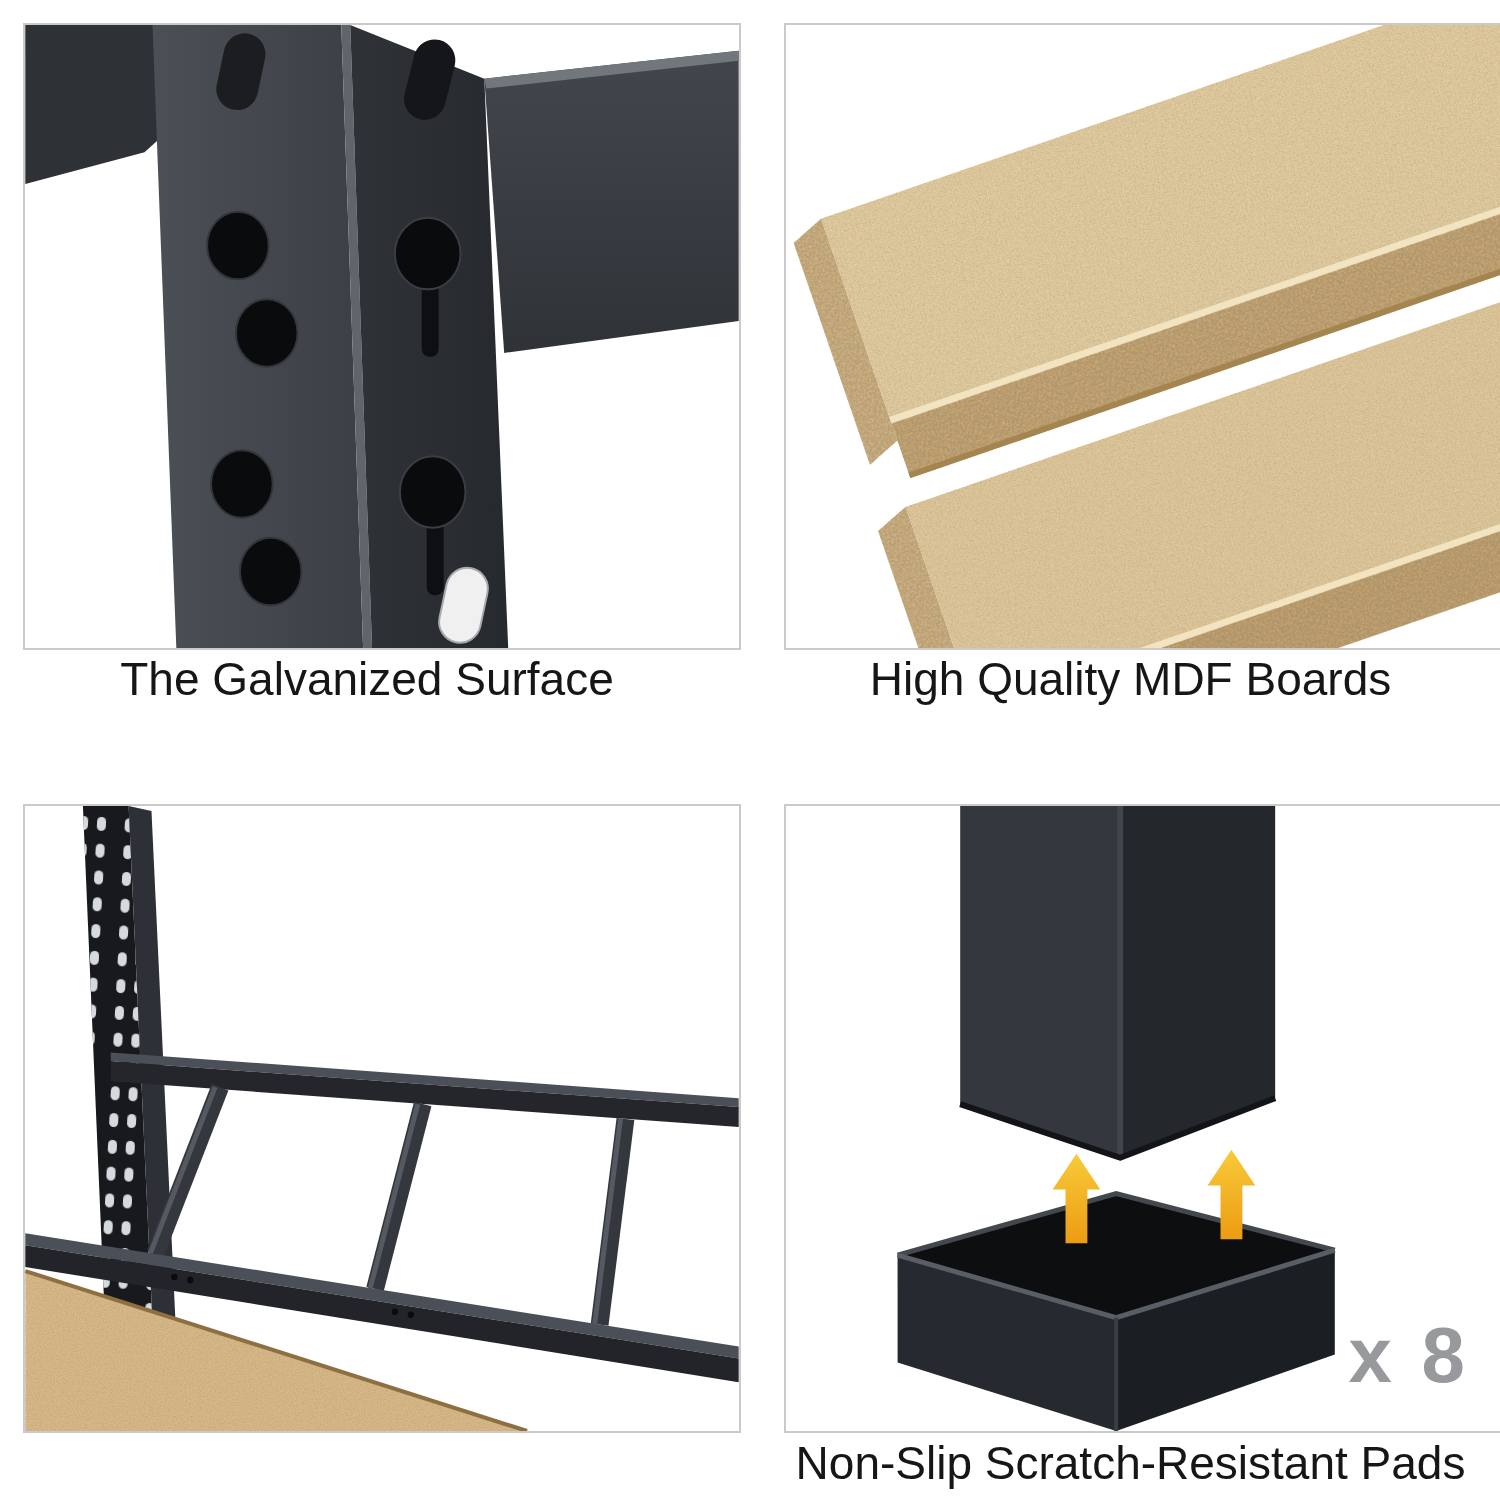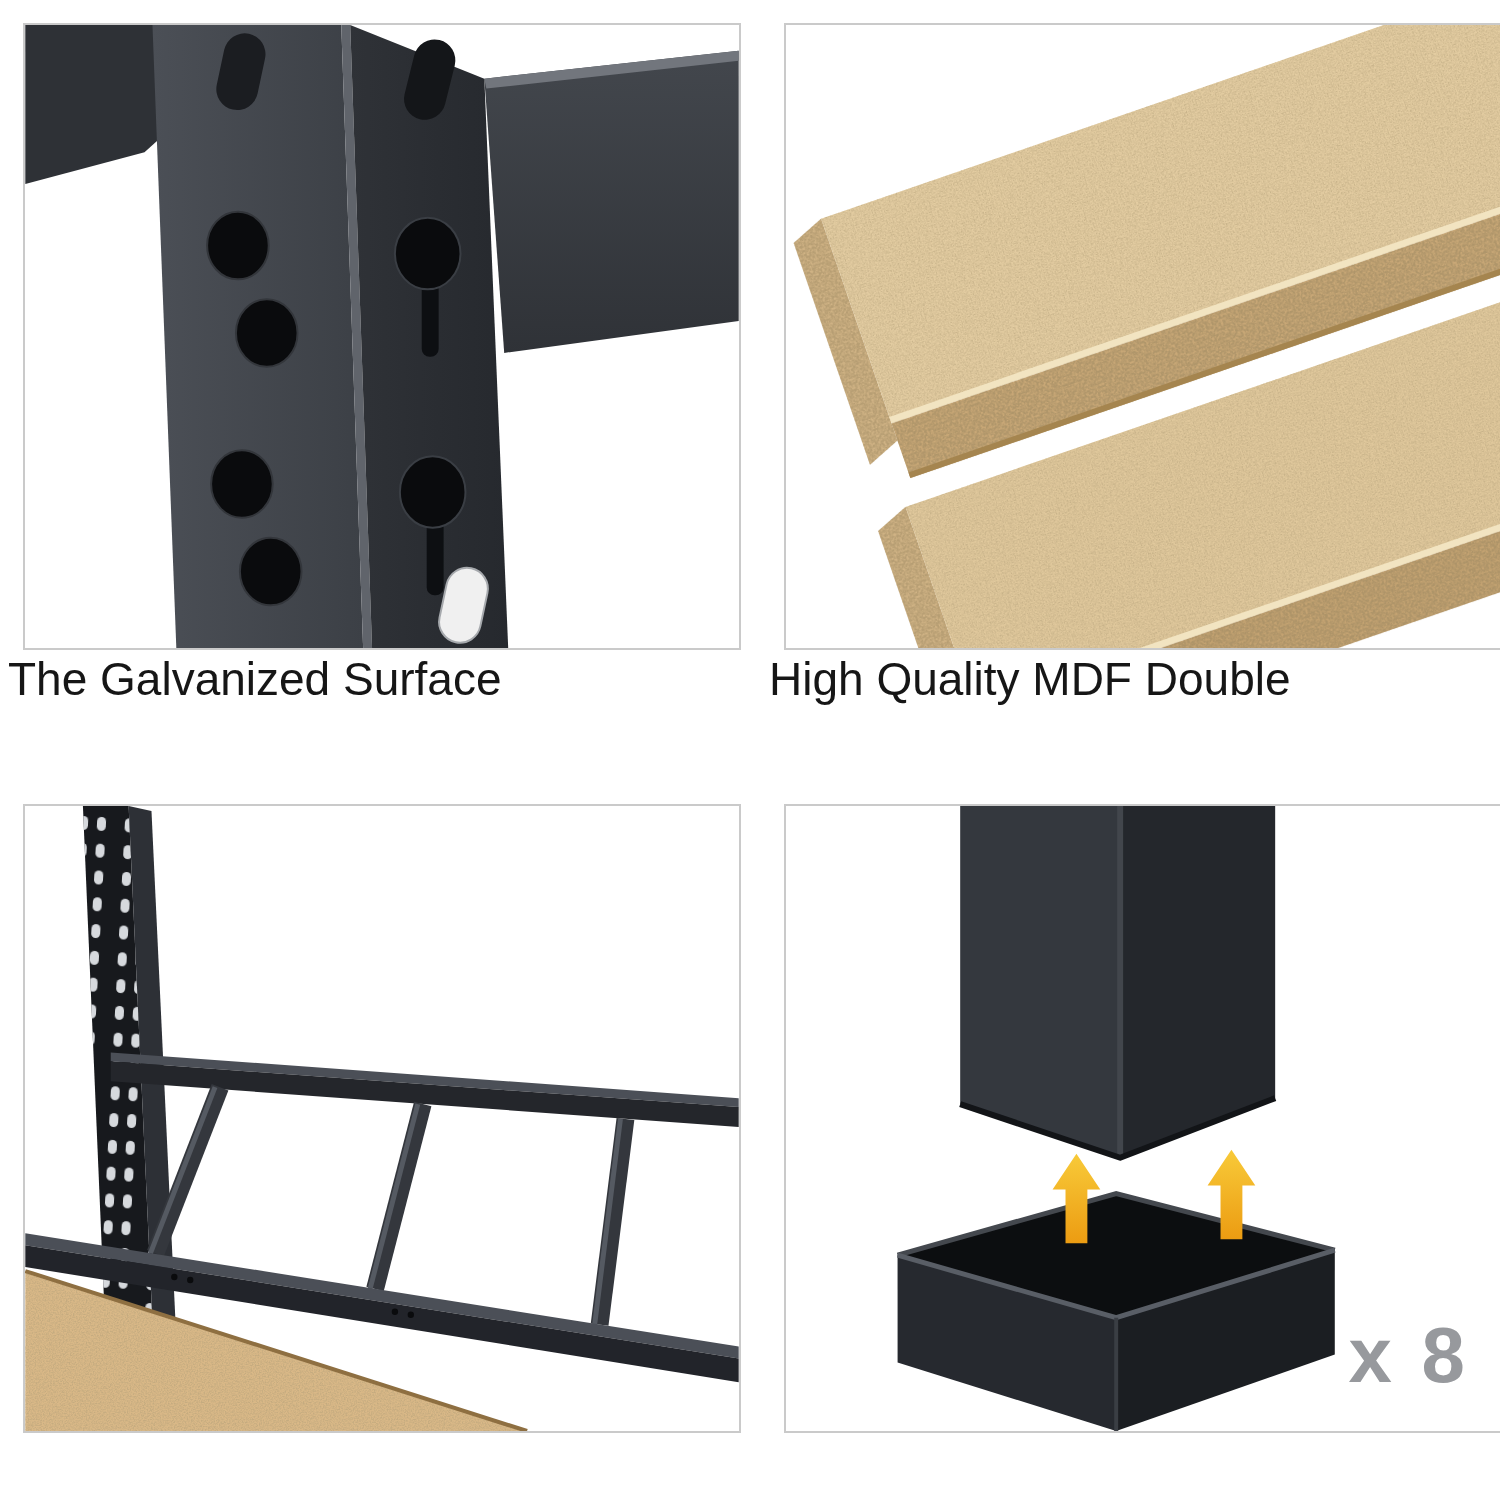--- a/index.html
+++ b/index.html
@@ -18,20 +18,21 @@
     background: #ffffff;
     overflow: hidden;
     margin: 15px;
     text-align: right;
   }
   .img-box { position: absolute; inset: 0; }
   .caption {
     position: absolute;
     height: 58px;
     line-height: 58px;
+    text-align: center;
     font-size: 46px;
     color: #161616;
     white-space: nowrap;
   }
   .count {
     position: absolute;
     right: 36px;
     bottom: 30px;
     font-size: 78px;
     font-weight: bold;
@@ -210,15 +211,16 @@
         <g>
           <path d="M292,350 L268,386 L281,386 L281,440 L303,440 L303,386 L316,386 Z" fill="url(#ag4)"></path>
           <path d="M448,346 L424,382 L437,382 L437,436 L459,436 L459,382 L472,382 Z" fill="url(#ag4)"></path>
         </g>
       </svg>
     </div>
     <div class="count">x 8</div>
   </figure>
 
   <div class="caption" id="caption-1">The Galvanized Surface</div>
-  <div class="caption" id="caption-2">High Quality MDF Double</div>
+  <div class="caption" id="caption-2">High Quality MDF Boards</div>
+  <div class="caption" id="caption-4">Non-Slip Scratch-Resistant Pads</div>
 
 </div>
 
 </body></html>

